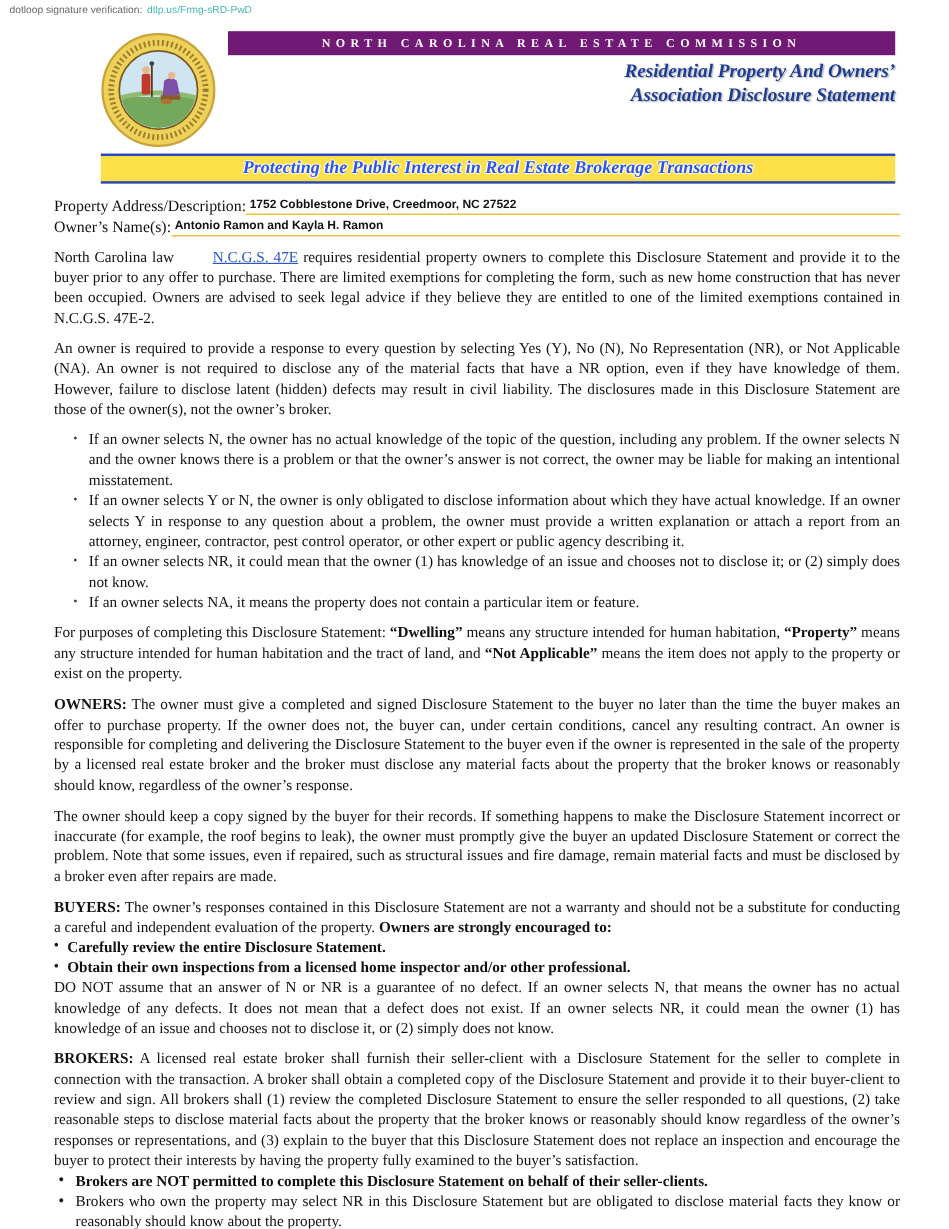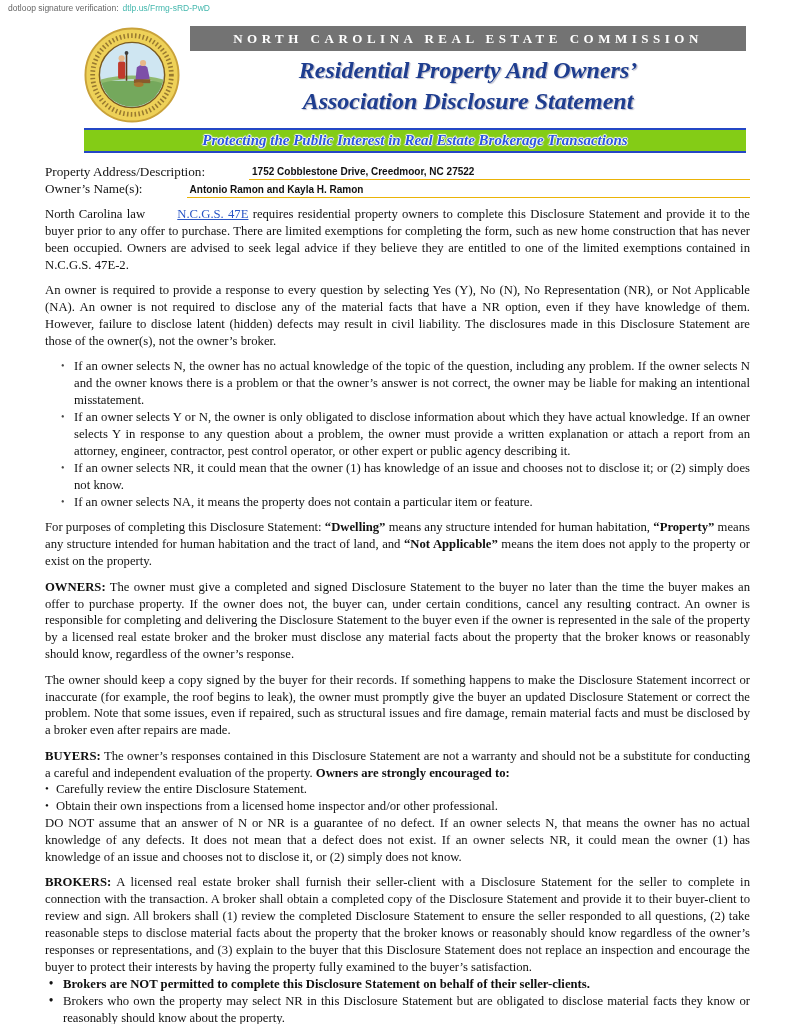--- a/index.html
+++ b/index.html
@@ -8,42 +8,42 @@
 
   
   .verify { position:absolute; top:3px; left:8px; font-family:"Liberation Sans", sans-serif; font-size:8.5px; color:#666; }
   .verify a { color:#45b8ae; text-decoration:none; margin-left:4px; cursor:pointer; }
 
   
   .header-wrap { margin:26px 45px 0 84px; }
   .header-row { display:flex; align-items:flex-start; }
   .seal { width:96px; height:96px; flex:0 0 auto; margin-top:1px; }
   .header-right { flex:1; margin-left:10px; }
-  .commission { background:#737373; color:#fff; font-weight:bold; font-size:13px; letter-spacing:4.5px; text-align:center; padding:5px 0 4px; }
+  .commission { background:#701a75; color:#fff; font-weight:bold; font-size:10px; letter-spacing:4.5px; text-align:center; padding:5px 0 4px; }
   .title-block { margin-top:4px; }
-  .title { color:#1e3d8f; font-weight:bold; font-style:italic; font-size:24px; text-align:center; line-height:1.28; text-shadow:1.2px 1.2px 1px #b9b9c8; }
-  .tagline { margin-top:5px; background:#84cc16; border-top:2.5px solid #2447c5; border-bottom:2.5px solid #2447c5; text-align:center; padding:1px 4px 2px; }
+  .title { color:#1e3d8f; font-weight:bold; font-style:italic; font-size:16px; text-align:right; line-height:1.28; text-shadow:1.2px 1.2px 1px #b9b9c8; }
+  .tagline { margin-top:5px; background:#fde047; border-top:2.5px solid #2447c5; border-bottom:2.5px solid #2447c5; text-align:center; padding:1px 4px 2px; }
   .tagline span { color:#2c55e0; font-style:italic; font-weight:bold; font-size:15px;
     text-shadow:0 0 1px #fff, 1px 0 1px #fff, -1px 0 1px #fff, 0 1px 1px #fff, 0 -1px 1px #fff; }
 
   
   .fields { margin:10px 41px 0 45px; }
-  .field-row { display:flex; align-items:flex-end; font-size:13.2px; line-height:1.32;gap:44px; }
+  .field-row { display:flex; align-items:center; font-size:13.2px; line-height:1.32; }
   .field-label { white-space:nowrap; }
   .field-value { flex:1; border-bottom:1px solid #eab308; font-family:"Liberation Sans", sans-serif; font-weight:bold; font-size:10px; padding:0 0 1px 3px; }
 
   
   .content { margin:5px 41px 0 45px; font-size:12.7px; line-height:1.33; text-align:justify; }
   .content p { margin:8.5px 0; }
   a.statute { color:#2a56c6; text-decoration:underline; cursor:pointer;margin-left:28px; }
   b.lead { font-weight:bold; }
   ul.disc-list { list-style:none; margin:2px 0 9px; padding:0 0 0 16px; }
   ul.disc-list li { position:relative; padding-left:13px; margin:0; text-align:justify; }
   ul.disc-list li::before { content:"•"; position:absolute; left:0; top:1px; font-size:10px; color:#444; }
-  ul.tight-list { list-style:none; margin:0; padding:0; }
+  ul.tight-list { list-style:none; margin:0; padding:0;font-weight:bold; }
   ul.tight-list li { position:relative; padding-left:11px; margin:0; text-align:justify; }
   ul.tight-list li::before { content:"•"; position:absolute; left:0; top:0; font-size:11px; color:#111; }
   ul.broker-list { list-style:none; margin:0; padding:0 0 0 4px; }
   ul.broker-list li { position:relative; padding-left:14px; margin:0; text-align:justify;font-family:Liberation Serif, serif; }
   ul.broker-list li::before { content:"•"; position:absolute; left:0; top:0; font-size:12px; color:#111; font-weight:bold; }
 </style>
 </head>
 <body>
 
 <div class="page">

